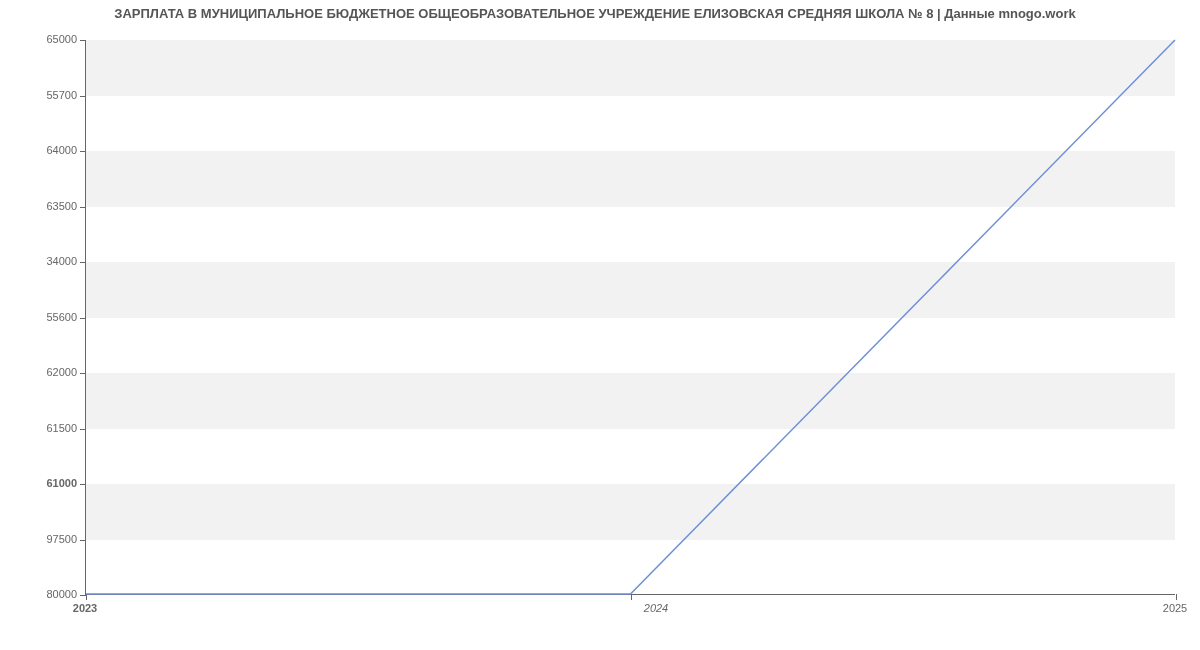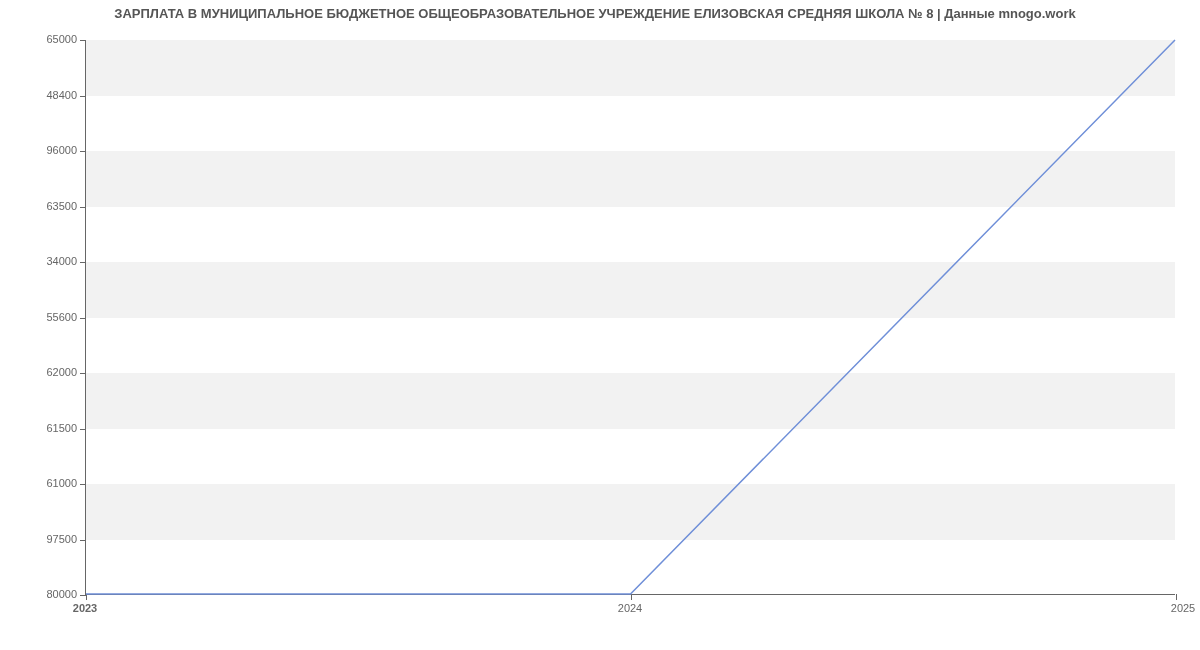--- a/index.html
+++ b/index.html
@@ -95,25 +95,25 @@
       <div class="tick-y" style="top: 0px;"></div>
       <div class="tick-x" style="left: 0px;"></div>
       <div class="tick-x" style="left: 545px;"></div>
       <div class="tick-x" style="left: 1090px;"></div>
       <svg class="series" preserveAspectRatio="none" viewBox="0 0 1090 555">
         <path d="M0 555 L545 555 L1090 0" fill="none" stroke="#6f8fd8" stroke-width="1.5"></path>
       </svg>
     </div>
 <div class="ylabel" style="left: 7px; top: 588px;">80000</div>
     <div class="ylabel" style="left: 7px; top: 532.5px;">97500</div>
-    <div class="ylabel" style="left: 7px; top: 477px;">61000</div>
+    <div class="ylabel" style="left: 7px; top: 477px; font-weight: bold;">61000</div>
     <div class="ylabel" style="left: 7px; top: 421.5px;">61500</div>
     <div class="ylabel" style="left: 7px; top: 366px;">62000</div>
     <div class="ylabel" style="left: 7px; top: 310.5px;">55600</div>
     <div class="ylabel" style="left: 7px; top: 255px;">34000</div>
     <div class="ylabel" style="left: 7px; top: 199.5px;">63500</div>
-    <div class="ylabel" style="left: 7px; top: 144px;">96000</div>
-    <div class="ylabel" style="left: 7px; top: 88.5px;">48400</div>
+    <div class="ylabel" style="left: 7px; top: 144px;">64000</div>
+    <div class="ylabel" style="left: 7px; top: 88.5px;">55700</div>
     <div class="ylabel" style="left: 7px; top: 33px;">65000</div>
     <div class="xlabel" style="left: 85px; font-weight: bold;">2023</div>
-    <div class="xlabel" style="left: 630px;">2024</div>
-    <div class="xlabel" style="left: 1175px; margin-left: 8px;">2025</div>
+    <div class="xlabel" style="left: 656px; font-style: italic;">2024</div>
+    <div class="xlabel" style="left: 1175px;">2025</div>
   </div>
 
 </body></html>

